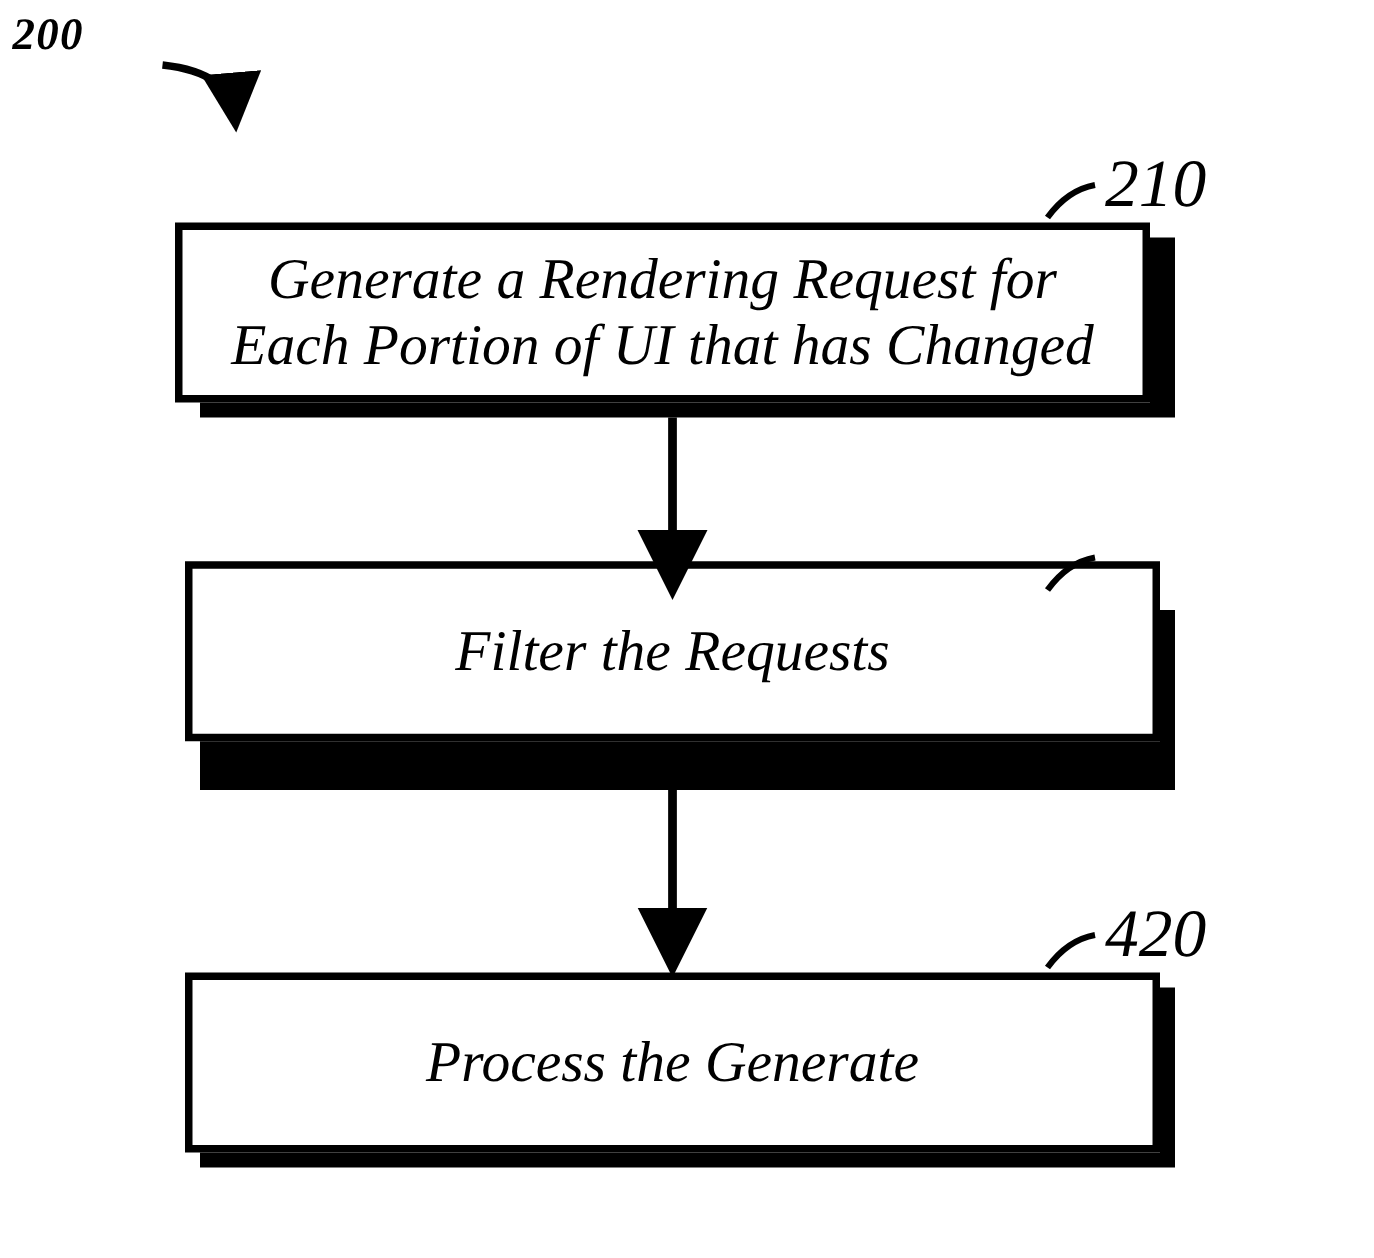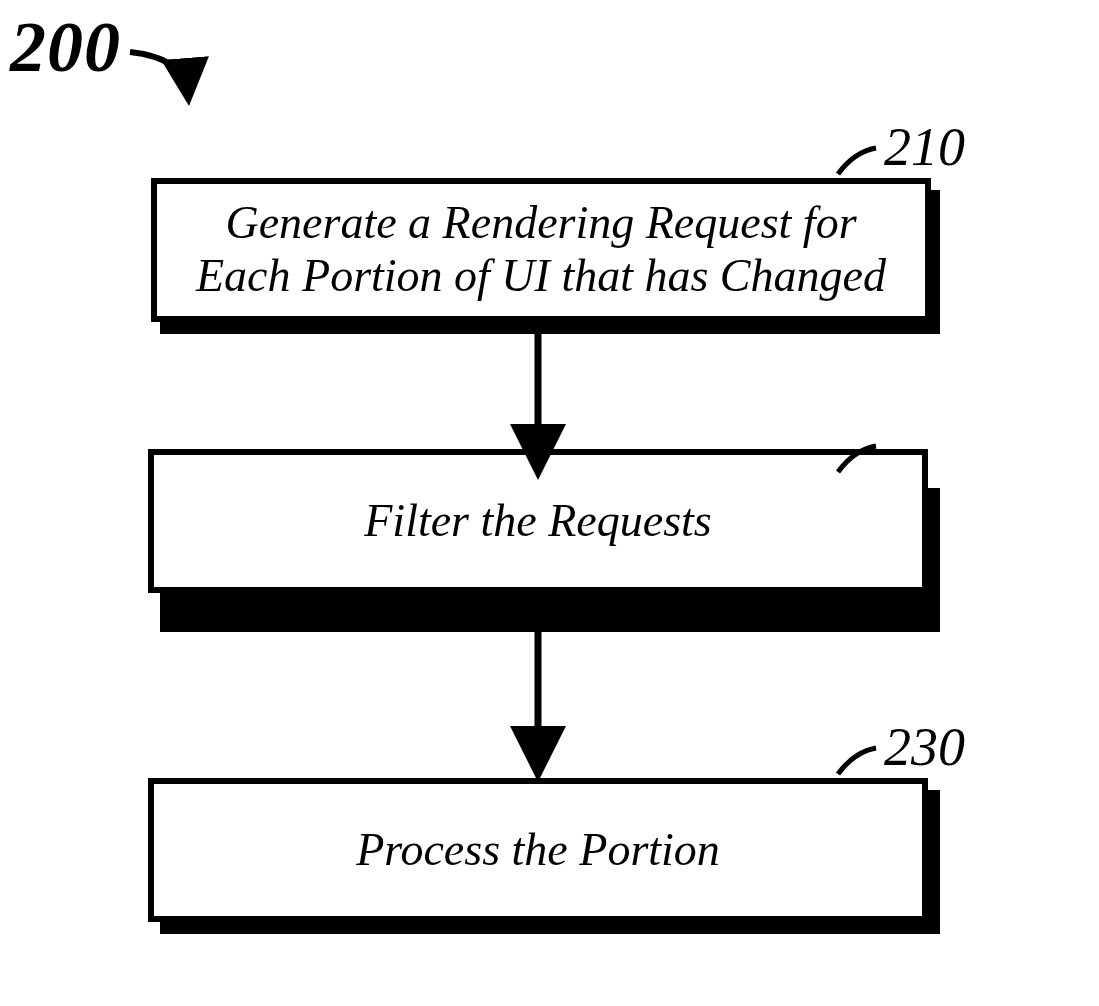--- a/index.html
+++ b/index.html
@@ -12,21 +12,21 @@
   }
   .canvas {
     position: relative;
     width: 1099px;
     height: 1006px;
   }
   .figure-label {
     position: absolute;
     font-style: italic;
     font-weight: 700;
-    font-size: 72px;
+    font-size: 36px;
     letter-spacing: 1px;
   }
   .callout-label {
     position: absolute;
     font-style: italic;
     font-weight: 400;
     font-size: 54px;
   }
   .box-shadow {
     position: absolute;
@@ -57,35 +57,35 @@
     pointer-events: none;
   }
 </style>
 </head>
 <body>
 <div class="canvas">
 
   <div class="figure-label" style="left:10px; top:6px;">200</div>
 
   <div class="box-shadow" style="left:160px; top:190px; width:780px; height:144px;"></div>
-  <div class="box" style="left:151px; top:178px; width:780px; height:144px;">
+  <div class="box" style="left:140px; top:178px; width:780px; height:144px;">
     <div class="box-text">Generate a Rendering Request for Each Portion of UI that has Changed</div>
   </div>
   <div class="callout-label" style="left:884px; top:116px;">210</div>
 
   <div class="box-shadow" style="left:160px; top:488px; width:780px; height:144px;"></div>
   <div class="box" style="left:148px; top:449px; width:780px; height:144px;">
     <div class="box-text">Filter the Requests</div>
   </div>
 
   <div class="box-shadow" style="left:160px; top:790px; width:780px; height:144px;"></div>
   <div class="box" style="left:148px; top:778px; width:780px; height:144px;">
-    <div class="box-text">Process the Portion</div>
+    <div class="box-text">Process the Generate</div>
   </div>
-  <div class="callout-label" style="left:884px; top:716px;">230</div>
+  <div class="callout-label" style="left:884px; top:716px;">420</div>
 
   <svg class="overlay" viewBox="0 0 1099 1006">
     <defs>
       <marker id="arrowhead" markerWidth="10" markerHeight="10" refX="6" refY="4" orient="auto" markerUnits="strokeWidth">
         <path d="M0,0 L8,4 L0,8 Z" fill="#000"></path>
       </marker>
     </defs>
 
     <path d="M130 52 Q185 58 188 94" fill="none" stroke="#000" stroke-width="6" marker-end="url(#arrowhead)"></path>
 

